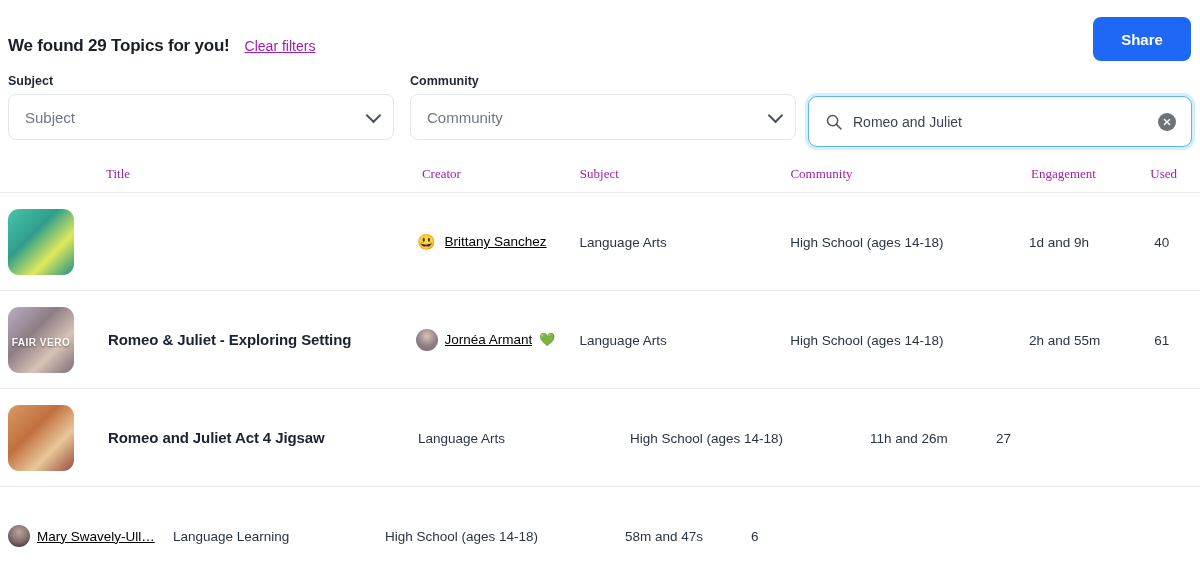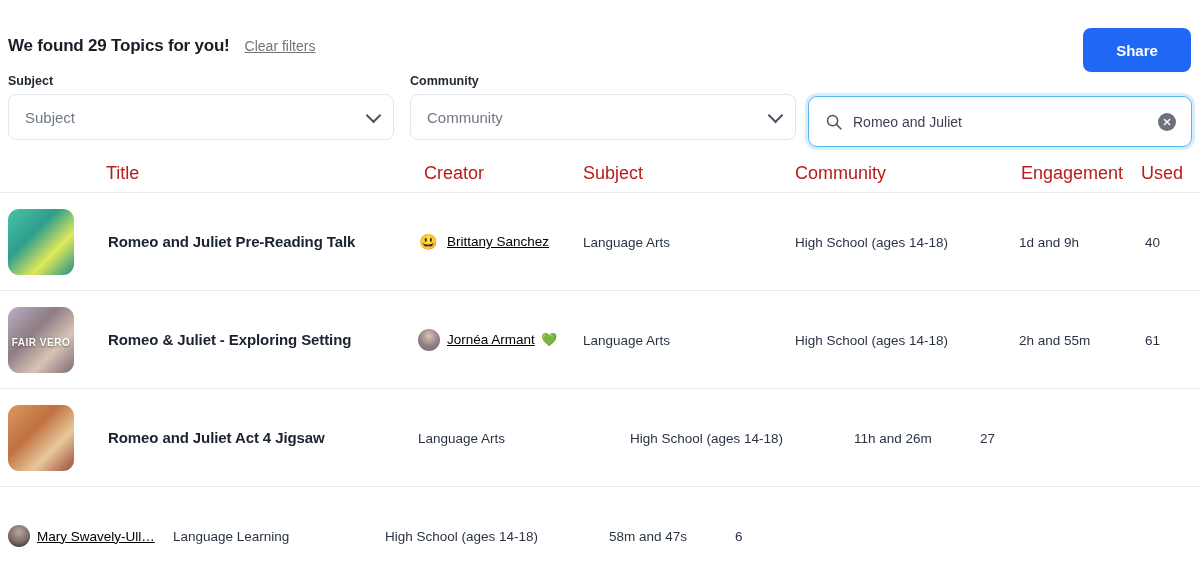--- a/index.html
+++ b/index.html
@@ -18,34 +18,34 @@
   .headline-row {
     position: absolute;
     left: 8px; top: 36px;
     display: flex; align-items: baseline; gap: 15px;
   }
   .headline {
     font-size: 17px; font-weight: 700; letter-spacing: -0.2px;
     color: #181d27; white-space: nowrap;
   }
   .clear-filters {
-    font-size: 14px; color: #737373; text-decoration: underline;
+    font-size: 14px; color: #a21caf; text-decoration: underline;
     cursor: pointer; white-space: nowrap;
   }
 
   .share-button {
     position: absolute;
     right: 9px; top: 17px;
-    width: 108px; height: 44px;
+    width: 98px; height: 44px;
     background: #1e68f5;
     border: none; border-radius: 8px;
     color: #fff; font-size: 15px; font-weight: 700;
     font-family: "Liberation Sans", sans-serif;
     cursor: pointer;
-    display: flex; align-items: center; justify-content: center; margin-top: 11px;
+    display: flex; align-items: center; justify-content: center;
   }
 
   
   .filters { position: absolute; left: 0; top: 64px; width: 1200px; height: 80px; }
 
   .field { position: absolute; }
   .field-label {
     font-size: 12.5px; font-weight: 700; color: #1f2733;
     margin-bottom: 6px; display: block;
   }
@@ -102,37 +102,37 @@
   
   .table { position: absolute; left: 0; top: 155px; width: 1200px; }
 
   .thead {
     display: flex; align-items: center;
     height: 38px;
     border-bottom: 1px solid #e9ebee;
     padding: 0 8px;
   }
   .th {
-    font-size: 18px; color: #b91c1c; font-weight: 400;
+    font-size: 13px; color: #a21caf; font-weight: 400; font-family: Liberation Serif, serif;
   }
 
   .row {
     display: flex; align-items: center;
     height: 98px;
     border-bottom: 1px solid #e9ebee;
     padding: 0 8px;
   }
   .row:last-child { border-bottom: none; }
 
   
   .c-title { width: 410px; display: flex; align-items: center; }
   .c-creator { width: 165px; display: flex; align-items: center; gap: 7px; }
   .c-subject { width: 212px; }
   .c-community { width: 216px; }
-  .c-engagement { width: 112px; }
+  .c-engagement { width: 112px; margin-left: 16px; }
   .c-used { width: 60px; }
 
   .thead .c-title { padding-left: 98px; }
   .thead .c-creator { padding-left: 6px; }
   .thead .c-engagement { padding-left: 10px; }
   .thead .c-used { padding-left: 18px; }
 
   .thumb {
     width: 66px; height: 66px;
     border-radius: 11px;
@@ -228,21 +228,20 @@
       <div class="th c-creator">Creator</div>
       <div class="th c-subject">Subject</div>
       <div class="th c-community">Community</div>
       <div class="th c-engagement">Engagement</div>
       <div class="th c-used">Used</div>
     </div>
     <div id="tbody">
         <div class="row">
           <div class="c-title">
             <div class="thumb" style="background:linear-gradient(135deg,#49c4a8 0%,#2f9e8c 38%,#dfe95a 68%,#1d8e86 100%)"></div>
-            <div class="title-text">Romeo and Juliet Pre-Reading Talk</div>
           </div>
           <div class="c-creator">
             <span class="avatar" style="background:transparent">😃</span>
             <a class="creator-link">Brittany Sanchez</a>
           </div>
           <div class="c-subject"><span class="cell-text">Language Arts</span></div>
           <div class="c-community"><span class="cell-text">High School (ages 14-18)</span></div>
           <div class="c-engagement"><span class="cell-text">1d and 9h</span></div>
           <div class="c-used"><span class="cell-text">40</span></div>
         </div>

